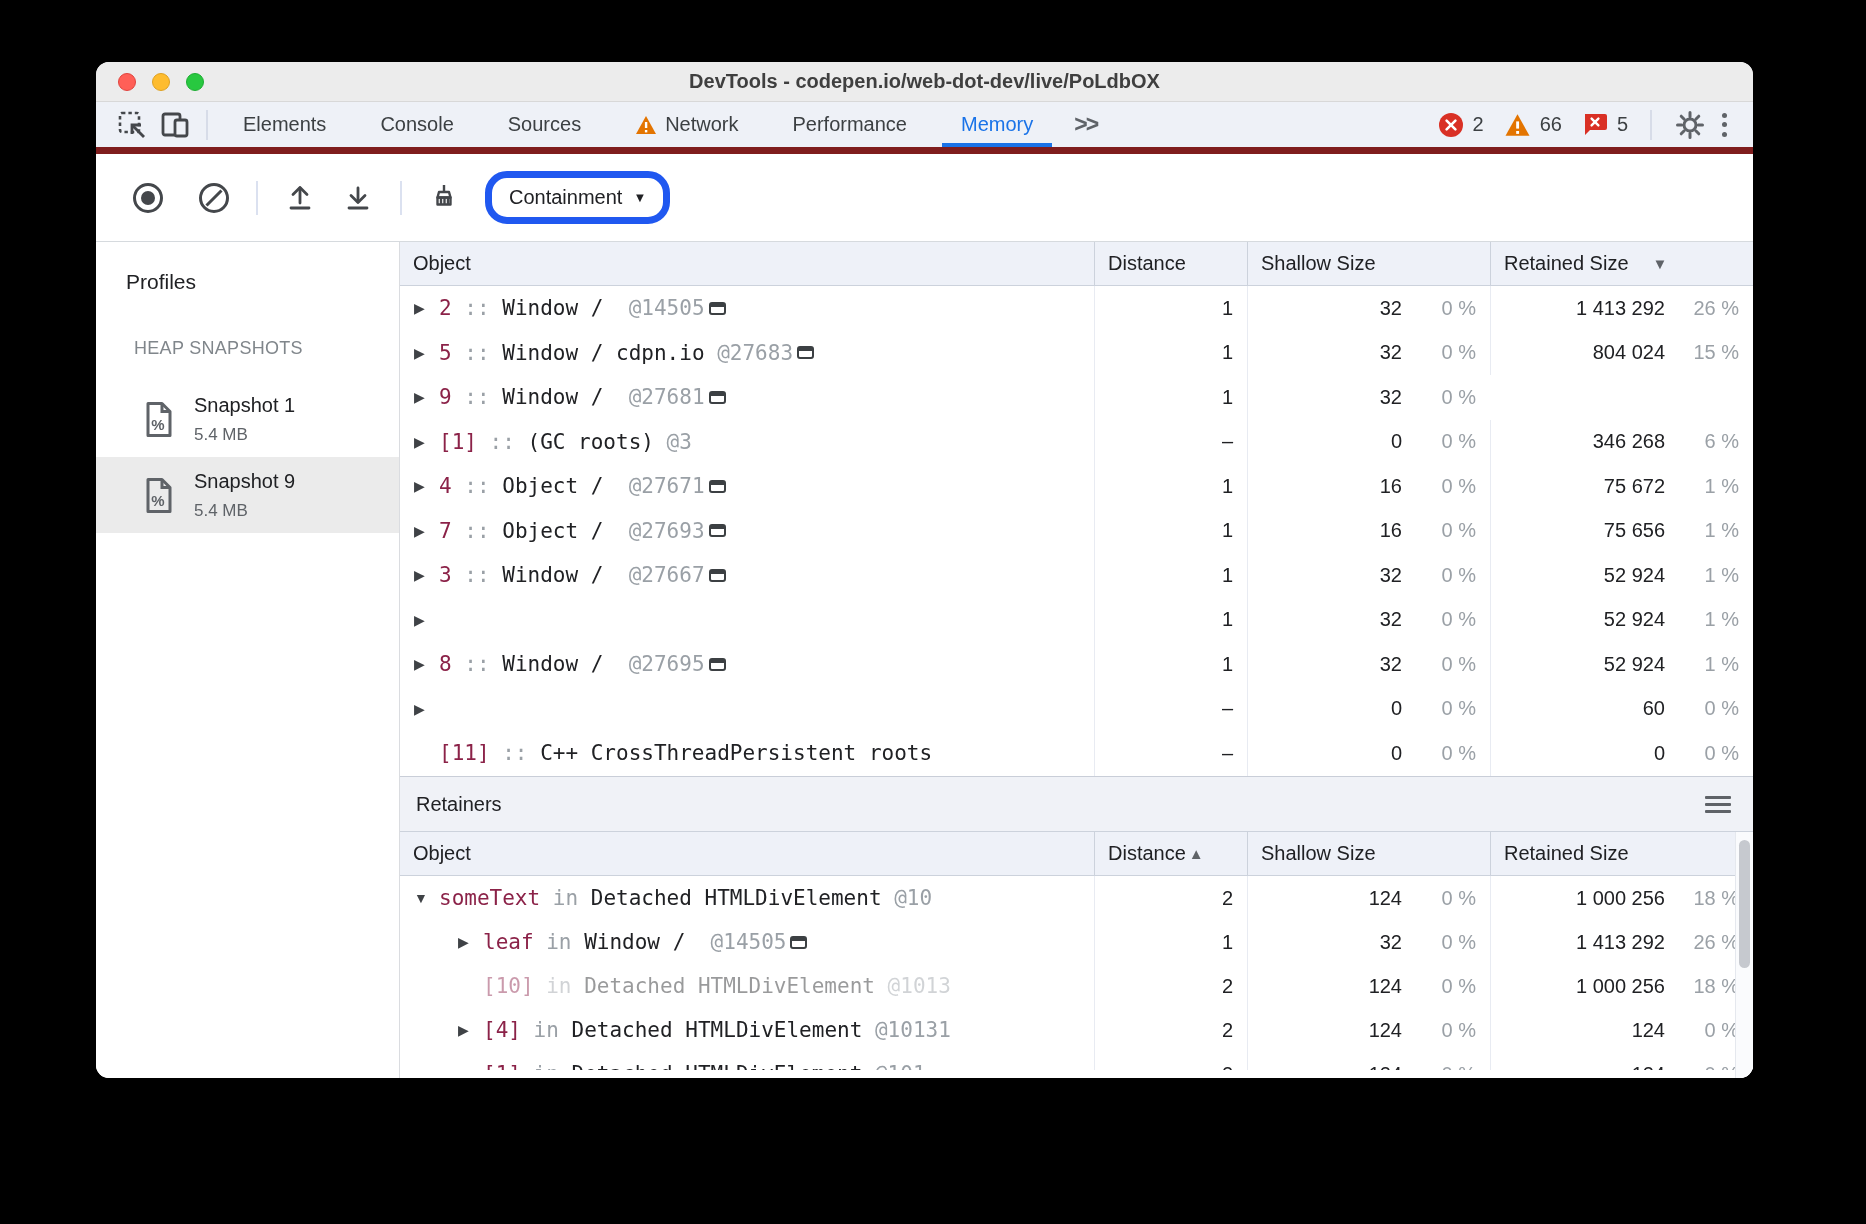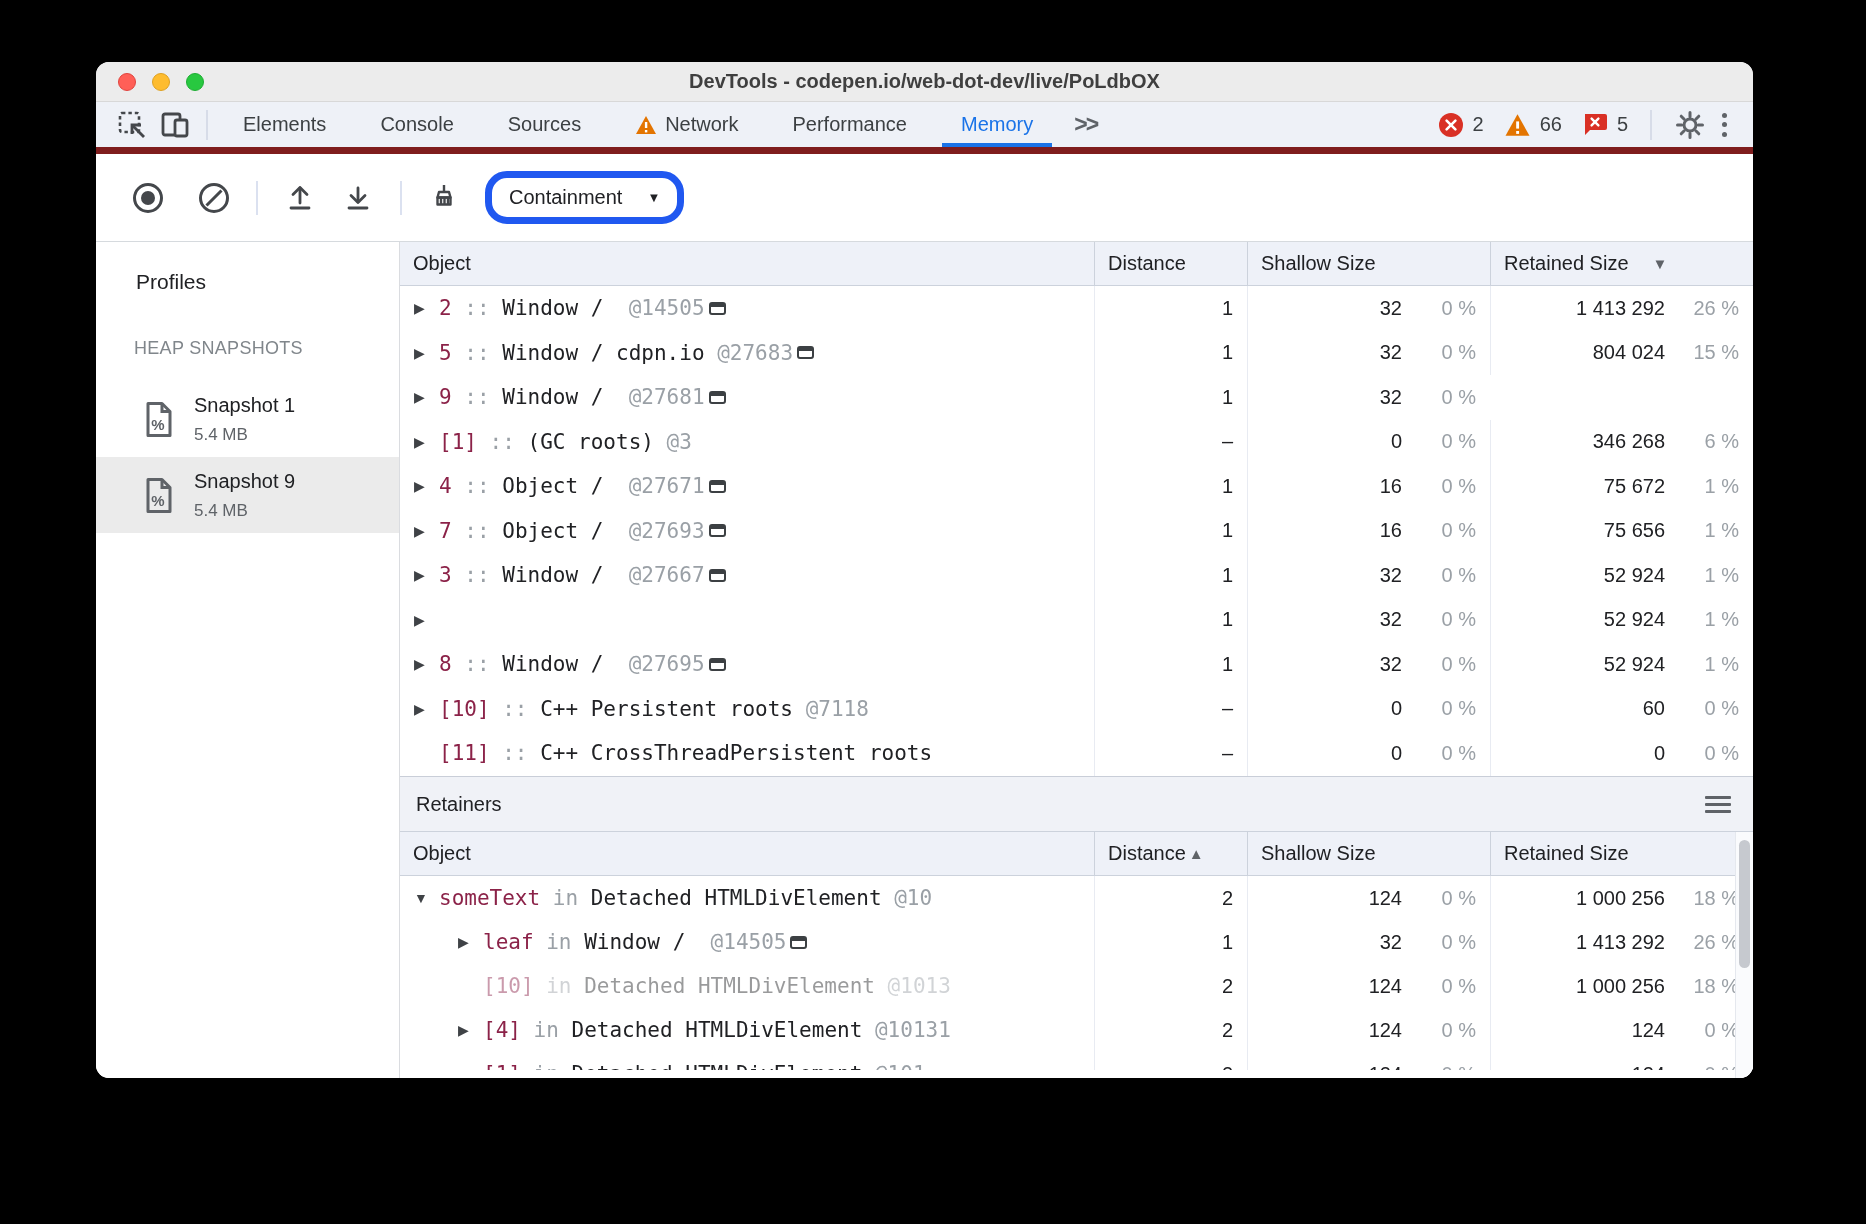--- a/index.html
+++ b/index.html
@@ -37,28 +37,28 @@
   .badge{display:flex;align-items:center;gap:9px;margin-left:20px;font-size:20px;color:#3c4043;}
   .dots{display:flex;flex-direction:column;gap:4.5px;padding:0 10px;}
   .dots span{width:5px;height:5px;border-radius:50%;background:#5f6368;}
 
   
   .toolbar{height:88px;flex:none;background:#fff;border-bottom:1px solid #d6dade;display:flex;align-items:center;padding-left:35px;color:#44474b;}
   .tbi{width:34px;display:flex;align-items:center;justify-content:center;flex:none;}
   .tbi.rec{margin-right:32px;}
   .tbi.upl{margin-right:24px;}
   .tsep{width:2px;height:34px;background:#dbe1f0;margin:0 25px;flex:none;}
-  .view-select{margin-left:24px;display:flex;align-items:center;gap:25px;background:#fff;border:7px solid var(--callout-blue);border-radius:22px;padding:8px 17px;}
+  .view-select{margin-left:24px;display:flex;align-items:center;gap:11px;background:#fff;border:7px solid var(--callout-blue);border-radius:22px;padding:8px 17px;}
   .view-select .lbl{font-size:20px;color:#202124;}
   .view-select .caret{font-size:13px;color:#202124;}
 
   
   .content{flex:1;display:flex;min-height:0;}
   .sidebar{width:304px;flex:none;border-right:1px solid #dadce0;padding-top:28px;background:#fff;}
-  .profiles-title{margin-left:40px;font-size:21px;color:#202124;}
+  .profiles-title{margin-left:30px;font-size:21px;color:#202124;}
   .section-label{margin:44px 0 22px 38px;font-size:18px;color:#80868b;letter-spacing:.3px;}
   .snap{height:76px;display:flex;align-items:center;gap:20px;padding-left:48px;color:#5f6368;}
   .snap.selected{background:var(--selected-row-gray);}
   .snap-name{font-size:20px;color:#202124;}
   .snap-size{font-size:17px;color:#5f6368;margin-top:8px;}
 
   .main{flex:1;display:flex;flex-direction:column;min-width:0;background:#fff;}
   .grid{display:grid;grid-template-columns:694px 153px 243px 1fr;}
   .ghead{height:44px;flex:none;background:#eef1f8;border-bottom:1px solid #ccd2dc;font-size:20px;color:#202124;}
   .ghead .cell{display:flex;align-items:center;padding-left:13px;overflow:hidden;white-space:nowrap;}
@@ -349,21 +349,21 @@
               <div class="cell num size"><span class="val">32</span><span class="pct">0 %</span></div>
               <div class="cell num size"><span class="val">52 924</span><span class="pct">1 %</span></div>
             </div>
             <div class="trow grid">
               <div class="cell obj"><span class="arrow">▶</span><span class="objtext"><span class="idx">8</span><span class="graytxt"> :: </span><span class="darktxt">Window /  </span><span class="graytxt">@27695</span></span><span class="winicon"></span></div>
               <div class="cell num"><span class="val">1</span></div>
               <div class="cell num size"><span class="val">32</span><span class="pct">0 %</span></div>
               <div class="cell num size"><span class="val">52 924</span><span class="pct">1 %</span></div>
             </div>
             <div class="trow grid">
-              <div class="cell obj"><span class="arrow">▶</span><span class="objtext"><span class="idx">[10]</span><span class="graytxt"> :: </span><span class="darktxt">C++ Persistent roots </span><span class="graytxt">@7118</span></span></div>
+              <div class="cell obj"><span class="arrow">▶</span></div>
               <div class="cell num"><span class="val">–</span></div>
               <div class="cell num size"><span class="val">0</span><span class="pct">0 %</span></div>
               <div class="cell num size"><span class="val">60</span><span class="pct">0 %</span></div>
             </div>
             <div class="trow grid">
               <div class="cell obj"><span class="arrow"></span><span class="objtext"><span class="idx">[11]</span><span class="graytxt"> :: </span><span class="darktxt">C++ CrossThreadPersistent roots</span></span></div>
               <div class="cell num"><span class="val">–</span></div>
               <div class="cell num size"><span class="val">0</span><span class="pct">0 %</span></div>
               <div class="cell num size"><span class="val">0</span><span class="pct">0 %</span></div>
             </div>

